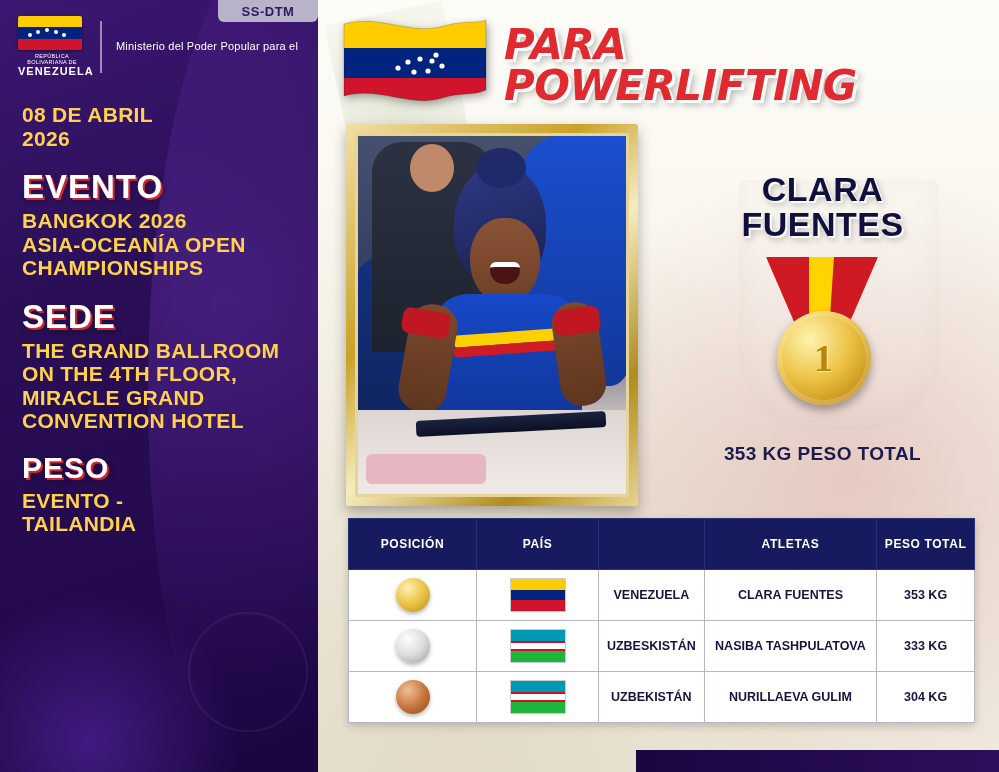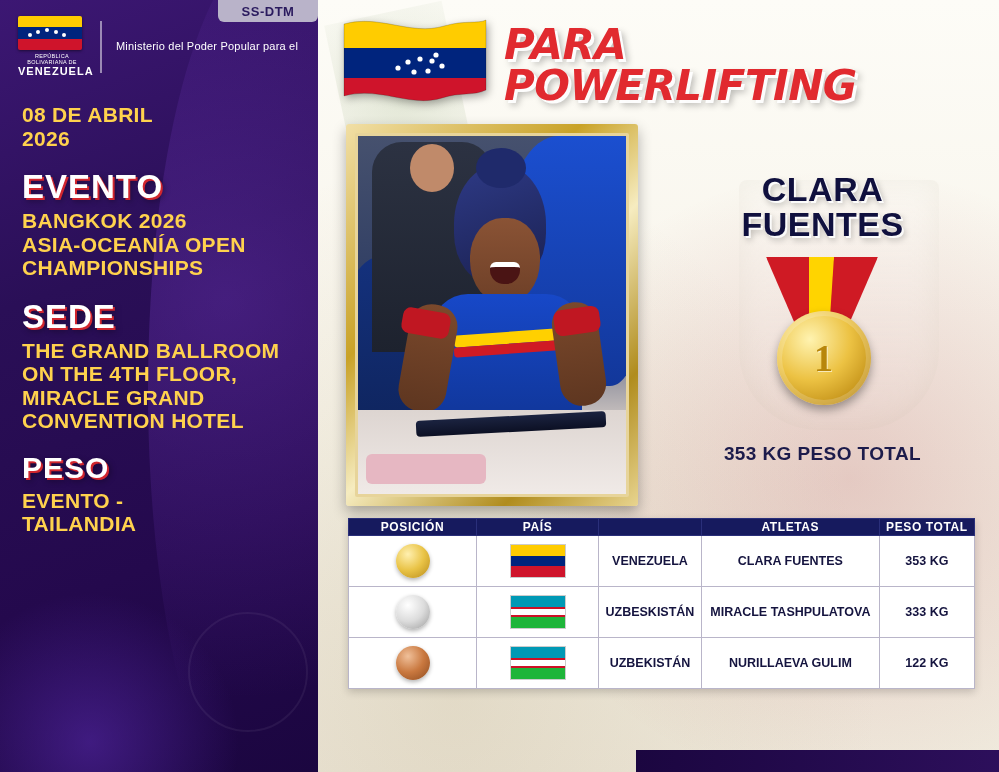--- a/index.html
+++ b/index.html
@@ -176,21 +176,21 @@
   .coin span{ font-size:38px; font-weight:bold; color:#b8860b; font-family:"Liberation Serif", serif; text-shadow:1px 1px 0 rgba(255,255,255,.6);}
   .total-weight{
     margin-top:6px; font-size:19px; font-weight:bold; color:#1c1b4b; letter-spacing:.4px;
   }
 
   
   .table-wrap{ position:relative; z-index:4; margin:12px 24px 0 30px; }
   table{ width:100%; border-collapse:collapse; background:#fff; box-shadow:0 3px 8px rgba(0,0,0,.18);}
   thead th{
     background:#161a5e; color:#fff; font-size:12px; font-weight:bold; letter-spacing:.6px;
-    padding:1px 4px; border:1px solid #2a2f7a;
+    padding:18px 4px; border:1px solid #2a2f7a;
   }
   tbody td{
     border:1px solid #b9b5c9; font-size:12.5px; font-weight:bold; color:#15143f;
     text-align:center; padding:8px 4px; height:42px;
   }
   td.medal-cell{ width:128px; }
   td.flag-cell{ width:122px; }
   .m-disc{ width:34px;height:34px;border-radius:50%; margin:0 auto; box-shadow:0 2px 4px rgba(0,0,0,.3);}
   .m-gold{ background:radial-gradient(circle at 35% 30%,#fff0b0,#e9c346 50%,#b6891a);}
   .m-silver{ background:radial-gradient(circle at 35% 30%,#ffffff,#dcdcdc 50%,#9b9b9b);}
@@ -375,36 +375,36 @@
               <div class="m-disc m-silver"></div>
             </td>
           <td class="flag-cell">
             <div class="mini-flag mf-uzb">
                 <div class="a"></div>
                 <div class="b"></div>
                 <div class="c"></div>
               </div>
           </td>
           <td>UZBESKISTÁN</td>
-          <td>MIRACLE TASHPULATOVA</td>
+          <td>NASIBA TASHPULATOVA</td>
           <td>333 KG</td>
         </tr>
         <tr>
           <td class="medal-cell">
               <div class="m-disc m-bronze"></div>
             </td>
           <td class="flag-cell">
             <div class="mini-flag mf-uzb">
                 <div class="a"></div>
                 <div class="b"></div>
                 <div class="c"></div>
               </div>
           </td>
           <td>UZBEKISTÁN</td>
           <td>NURILLAEVA GULIM</td>
-          <td>122 KG</td>
+          <td>304 KG</td>
         </tr>
       </tbody>
     </table>
   </div>
 
   <div class="bottom-strip"></div>
 </div>
 
 </body></html>

